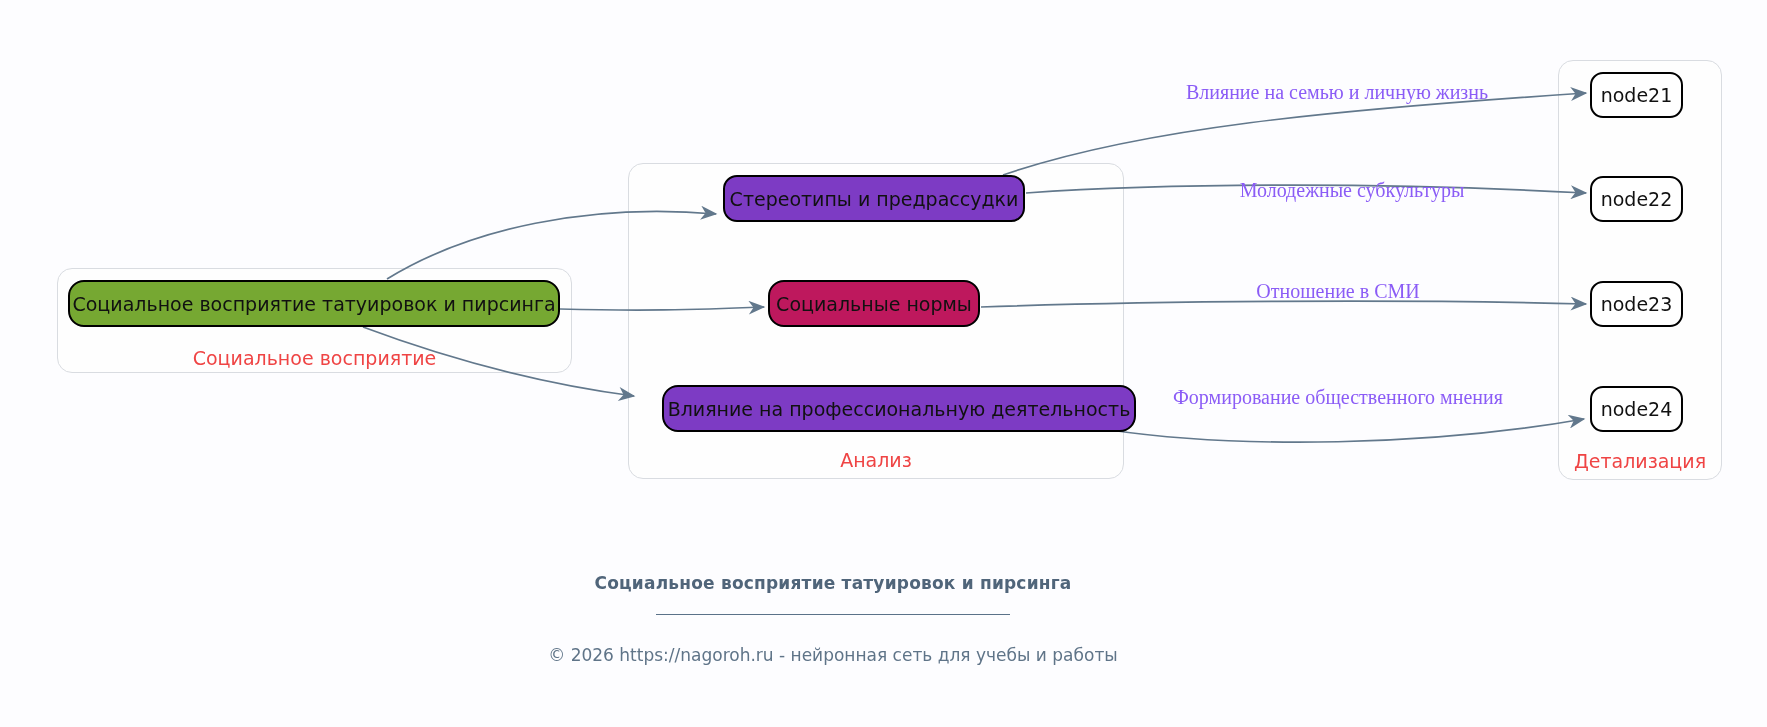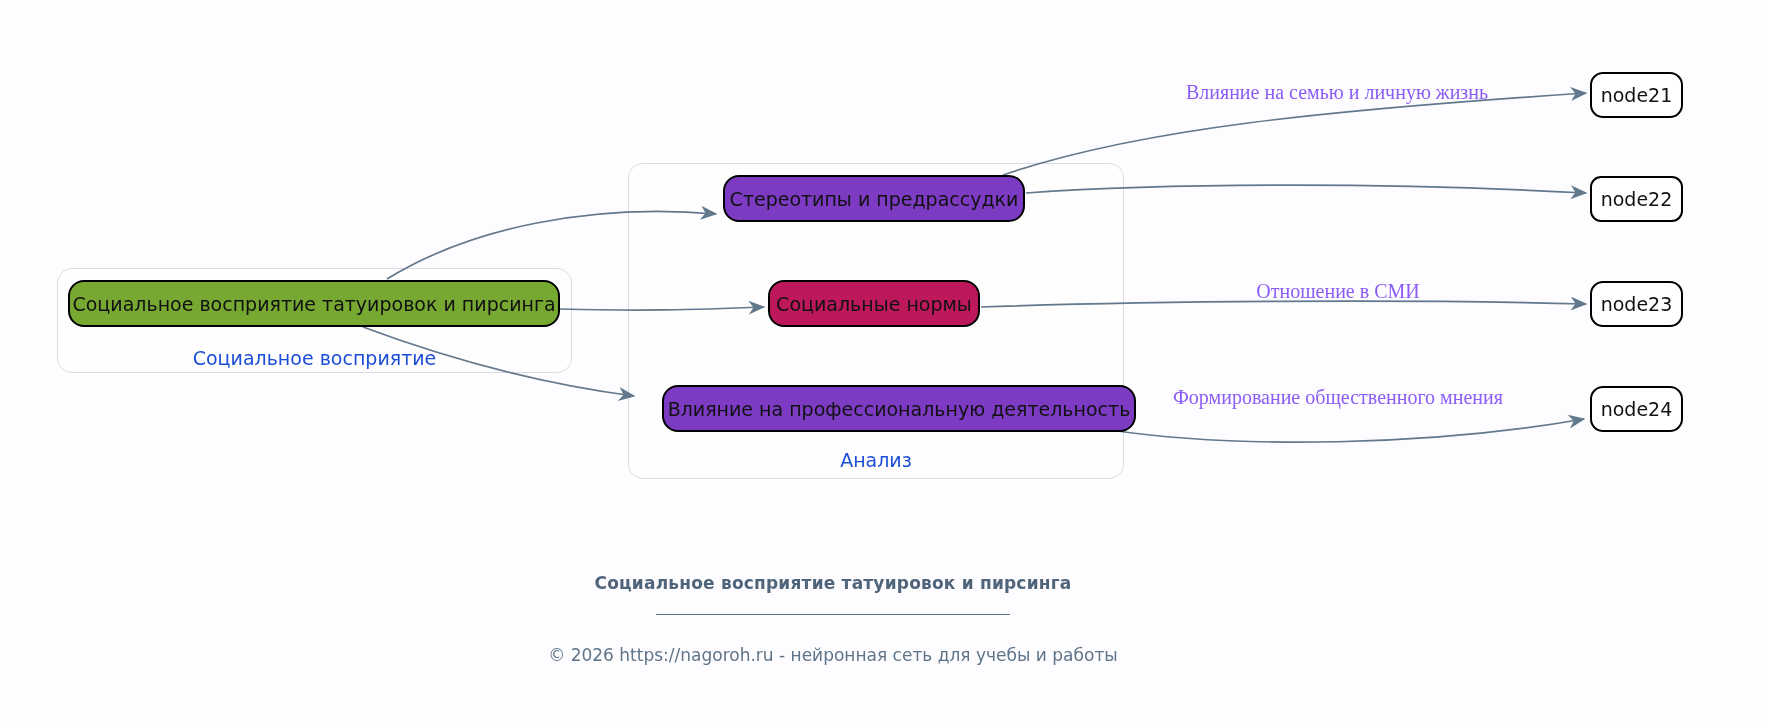--- a/index.html
+++ b/index.html
@@ -18,21 +18,21 @@
     border: 1px solid #d9dce1;
     border-radius: 15px;
     z-index: 1;
   }
   .cluster-left   { left: 57px;  top: 268px; width: 513px; height: 103px; }
   .cluster-middle { left: 628px; top: 163px; width: 494px; height: 314px; }
   .cluster-right  { left: 1558px; top: 60px; width: 162px; height: 418px; }
   .cluster-label {
     position: absolute; left: 0; right: 0; bottom: 7px;
     text-align: center;
-    font-size: 19px; color: #1d4ed8;
+    font-size: 19px; color: #ef4444;
     white-space: nowrap;
   }
   .cluster-left .cluster-label { bottom: 3px; }
 
   
   svg.edges {
     position: absolute; left: 0; top: 0;
     width: 1767px; height: 727px;
     z-index: 2;
     pointer-events: none;
@@ -48,26 +48,26 @@
     position: absolute;
     box-sizing: border-box;
     border: 2px solid #000000;
     border-radius: 16px;
     display: flex; align-items: center; justify-content: center;
     font-size: 19px; color: #111;
     white-space: nowrap;
     z-index: 3;
   }
   .node-root        { left: 68px;  top: 280px; width: 492px; height: 47px; background: #76a832; }
-  .node-stereotypes { left: 723px; top: 175px; width: 302px; height: 47px; background: #7d3bc4; }
+  .node-stereotypes { left: 723px; top: 175px; width: 302px; height: 47px; background: #7d3bc4; border-radius: 14px; }
   .node-norms       { left: 768px; top: 280px; width: 212px; height: 47px; background: #be185d; }
   .node-profession  { left: 638px; top: 385px; width: 474px; height: 47px; background: #7d3bc4; margin-left: 24px; }
   .node-leaf        { left: 1590px; width: 93px; height: 46px; background: #ffffff; border-radius: 13px; }
   .leaf-1 { top: 72px; }
-  .leaf-2 { top: 176px; border-radius: 11px; }
+  .leaf-2 { top: 176px; }
   .leaf-3 { top: 281px; }
   .leaf-4 { top: 386px; }
 
   
   .edge-label {
     position: absolute;
     transform: translate(-50%, -50%);
     font-family: Liberation Serif, serif;
     font-size: 20px; color: #8b5cf6;
     white-space: nowrap;
@@ -107,20 +107,23 @@
 <body>
 
 <div class="canvas">
 
   <div class="cluster cluster-left">
     <div class="cluster-label">Социальное восприятие</div>
   </div>
   <div class="cluster cluster-middle">
     <div class="cluster-label">Анализ</div>
   </div>
+  <div class="cluster cluster-right">
+    <div class="cluster-label">Детализация</div>
+  </div>
 
   <svg class="edges" viewBox="0 0 1767 727">
     <defs>
       <marker id="arrow" viewBox="0 0 12 10" refX="11" refY="5" markerWidth="18" markerHeight="14" markerUnits="userSpaceOnUse" orient="auto">
         <path d="M 0 0 L 12 5 L 0 10 L 3.5 5 Z" fill="#62788c"></path>
       </marker>
     </defs>
     <path class="edge" d="M 387 279 C 470 228, 590 203, 716 214" marker-end="url(#arrow)"></path>
     <path class="edge" d="M 560 309 C 640 311, 690 310, 764 307" marker-end="url(#arrow)"></path>
     <path class="edge" d="M 363 327 C 430 352, 520 381, 634 396" marker-end="url(#arrow)"></path>
@@ -133,20 +136,21 @@
   <div class="node node-root">Социальное восприятие татуировок и пирсинга</div>
   <div class="node node-stereotypes">Стереотипы и предрассудки</div>
   <div class="node node-norms">Социальные нормы</div>
   <div class="node node-profession">Влияние на профессиональную деятельность</div>
   <div class="node node-leaf leaf-1">node21</div>
   <div class="node node-leaf leaf-2">node22</div>
   <div class="node node-leaf leaf-3">node23</div>
   <div class="node node-leaf leaf-4">node24</div>
 
   <div class="edge-label el-1">Влияние на семью и личную жизнь</div>
+  <div class="edge-label el-2">Молодежные субкультуры</div>
   <div class="edge-label el-3">Отношение в СМИ</div>
   <div class="edge-label el-4">Формирование общественного мнения</div>
 
   <div class="footer">
     <div class="footer-title">Социальное восприятие татуировок и пирсинга</div>
     <div class="footer-divider"></div>
     <div class="footer-copyright">© 2026 https://nagoroh.ru - нейронная сеть для учебы и работы</div>
   </div>
 
 </div>

